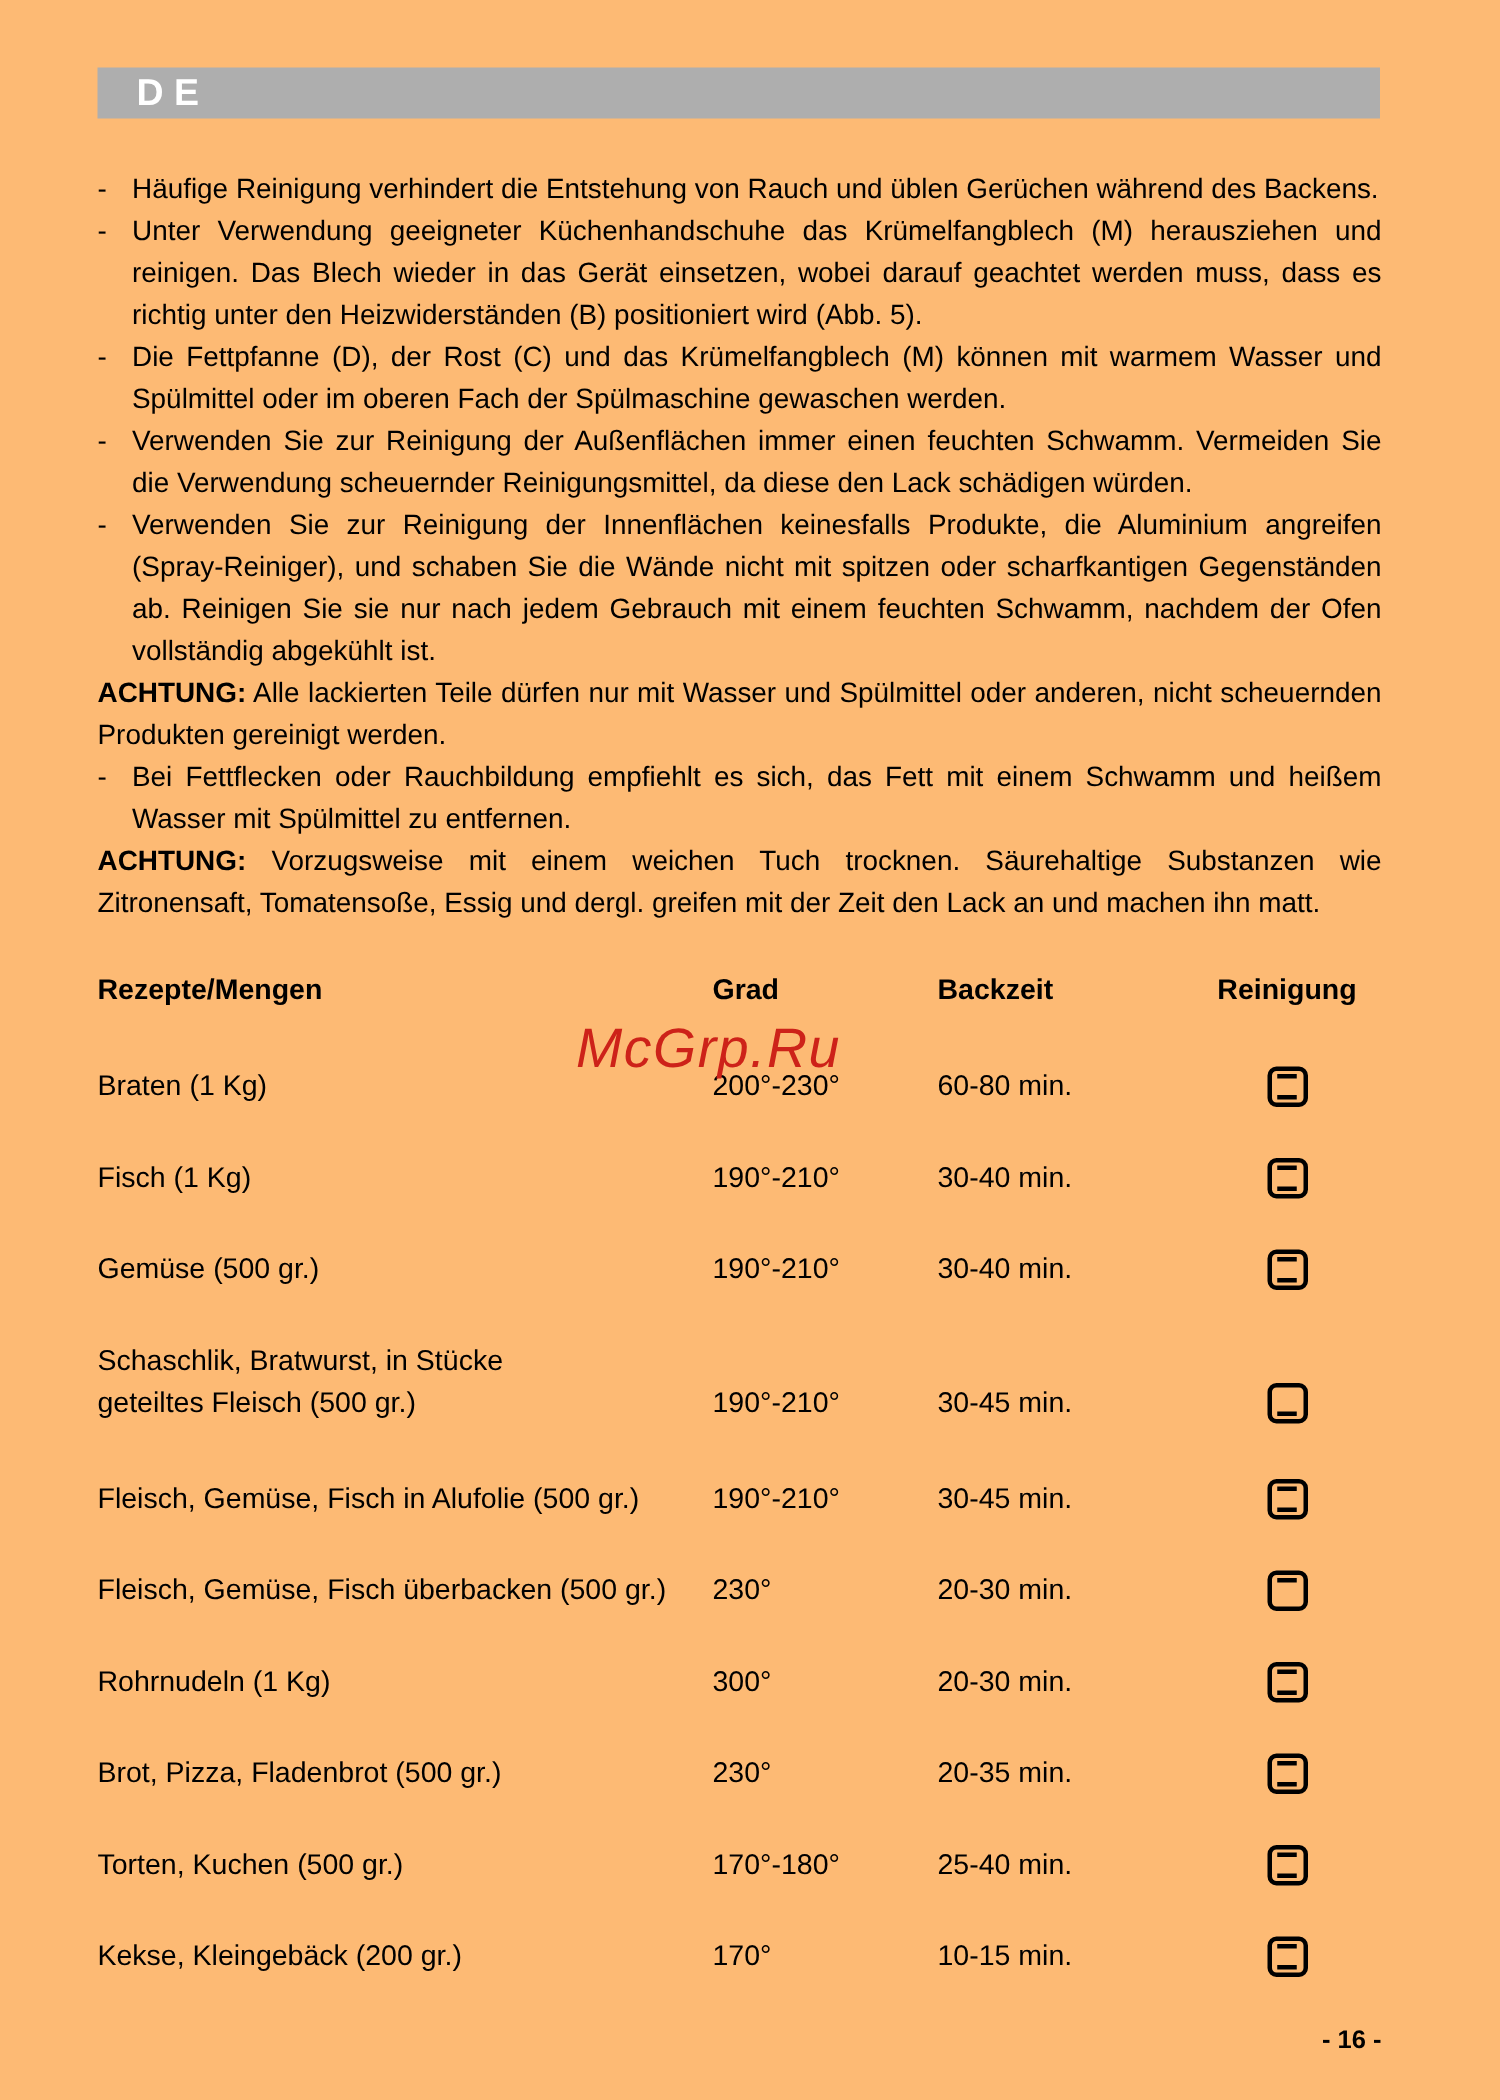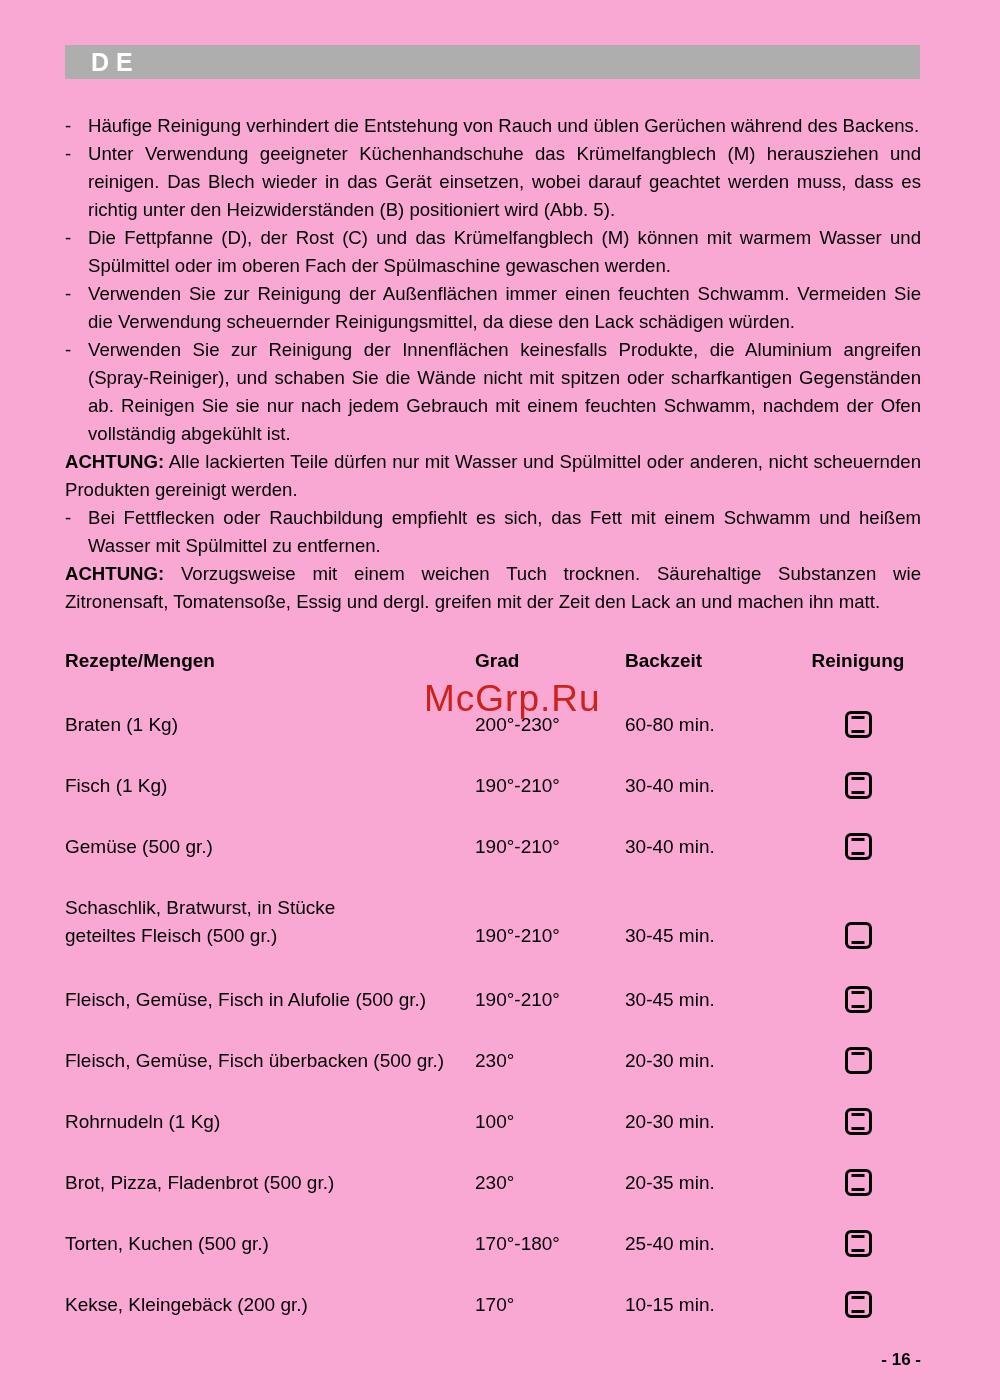--- a/index.html
+++ b/index.html
@@ -1,21 +1,21 @@
 <!DOCTYPE html>
 <html><head>
 <meta charset="utf-8">
 <style>
   html, body { margin: 0; padding: 0; background: #e8e8e8; }
   .page {
     position: relative;
     width: 1000px;
     height: 1400px;
     margin: 0 auto;
-    background: #f9a8d4;
+    background: #fdba74;
     font-family: "Liberation Sans", sans-serif;
     color: #000000;
     overflow: hidden;
   }
 
   
   .banner {
     position: absolute;
     left: 65px; top: 45px;
     width: 855px; height: 34px;
@@ -41,22 +41,23 @@
   }
   .bullet-row { display: flex; }
   .bullet-row .dash { width: 23px; flex: none; }
   .bullet-row .btext { flex: 1; text-align: justify; }
   .note { text-align: justify; }
   .note .label { font-weight: bold; }
 
   
   .watermark {
     position: absolute;
-    left: 424px; top: 678px;
+    left: 384px; top: 678px;
     font-size: 37px;
+    font-style: italic;
     letter-spacing: 1px;
     color: #cd2219;
     white-space: nowrap;
     z-index: 5;
   }
 
   
   .cooking-table {
     position: absolute;
     left: 65px; top: 647px;
@@ -231,21 +232,21 @@
       <div class="col-back">20-30 min.</div>
       <div class="col-func">
         <span class="oven" data-icon="oven-top-heat-icon">
             <i class="bar top"></i>
           </span>
       </div>
     </div>
 
     <div class="trow">
       <div class="col-recipe">Rohrnudeln (1 Kg)</div>
-      <div class="col-grad">100°</div>
+      <div class="col-grad">300°</div>
       <div class="col-back">20-30 min.</div>
       <div class="col-func">
         <span class="oven" data-icon="oven-top-bottom-heat-icon">
             <i class="bar top"></i>
             <i class="bar bottom"></i>
           </span>
       </div>
     </div>
 
     <div class="trow">

